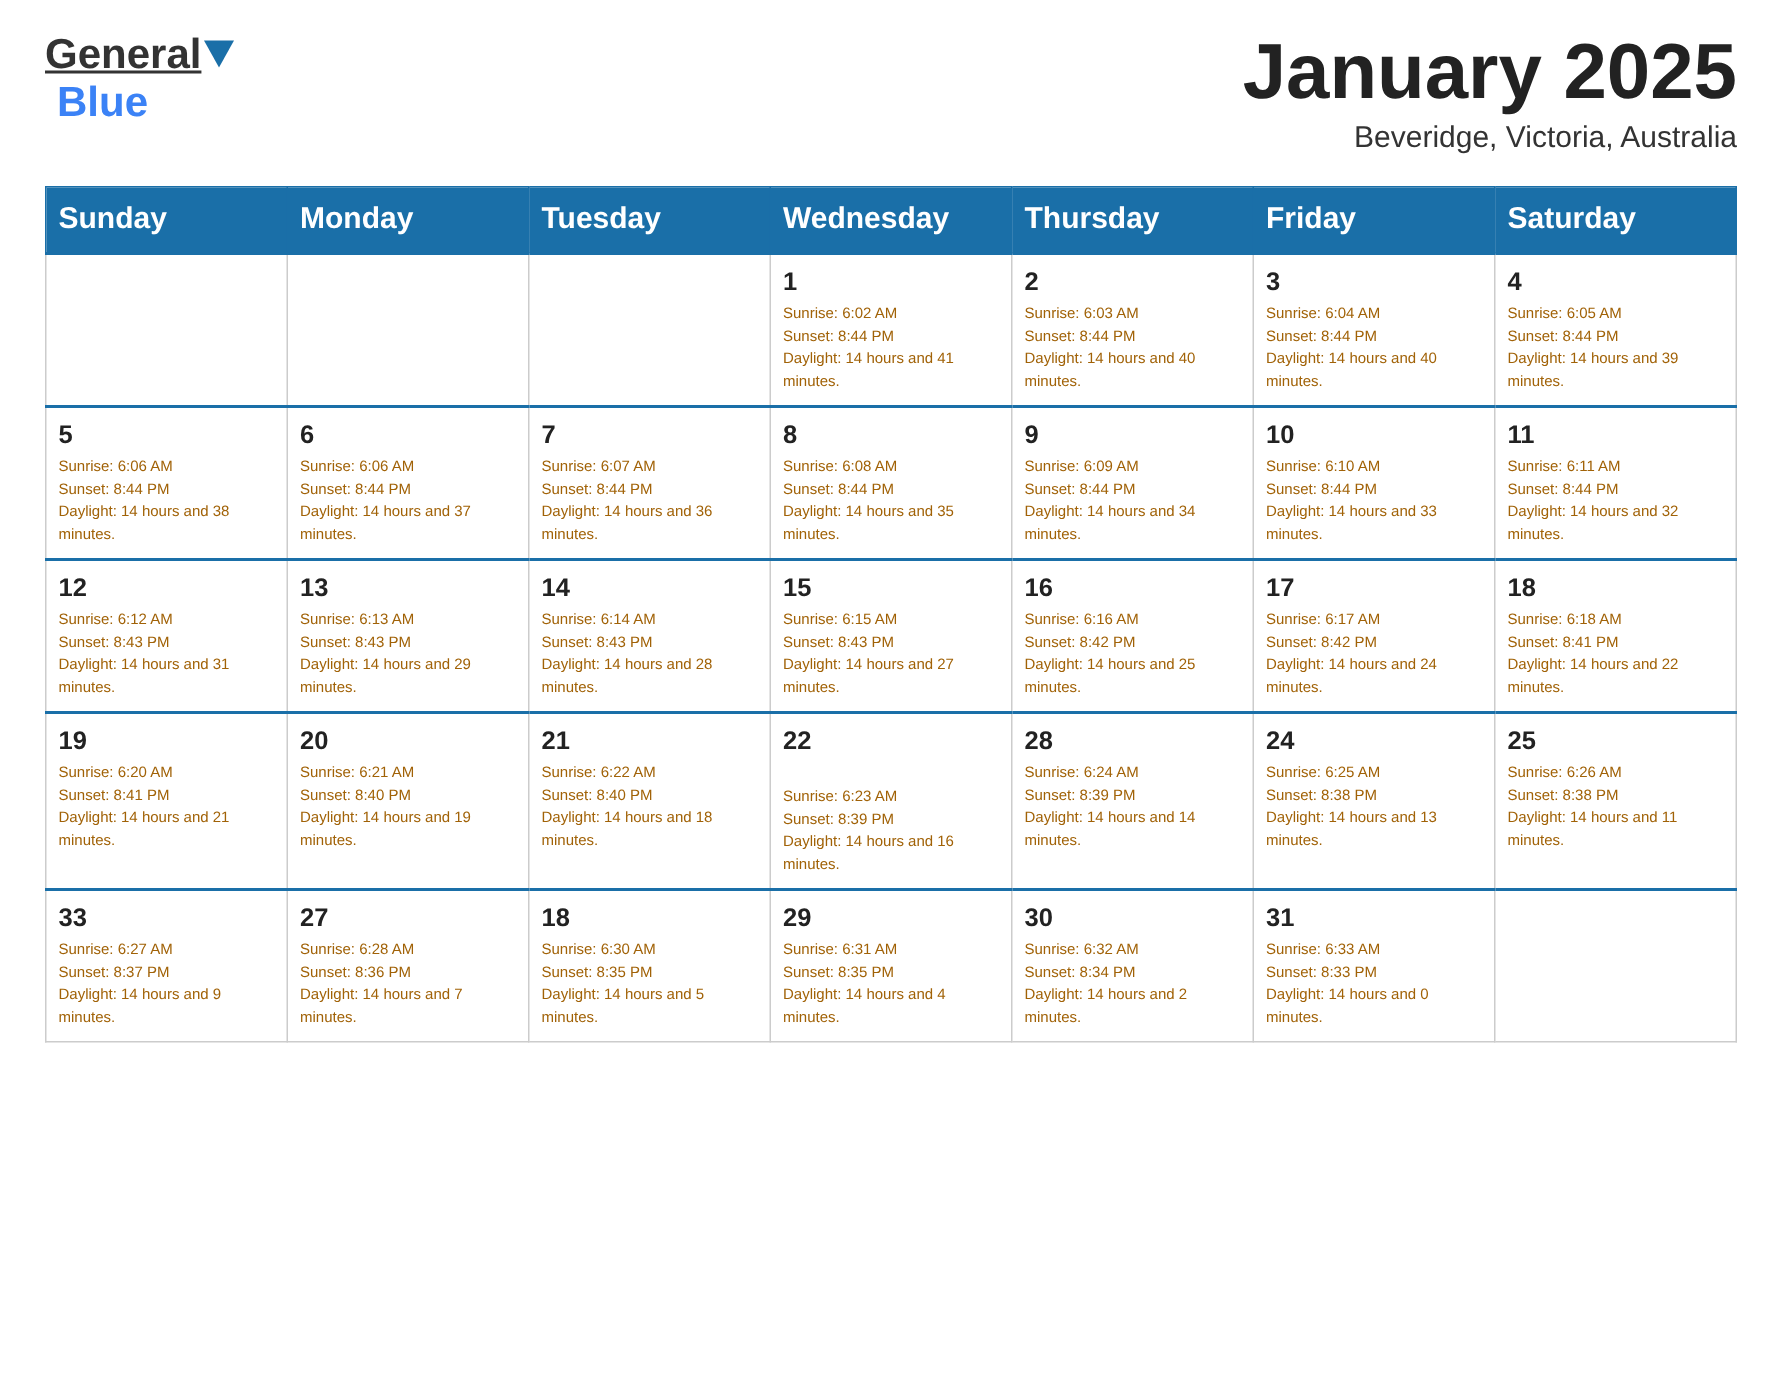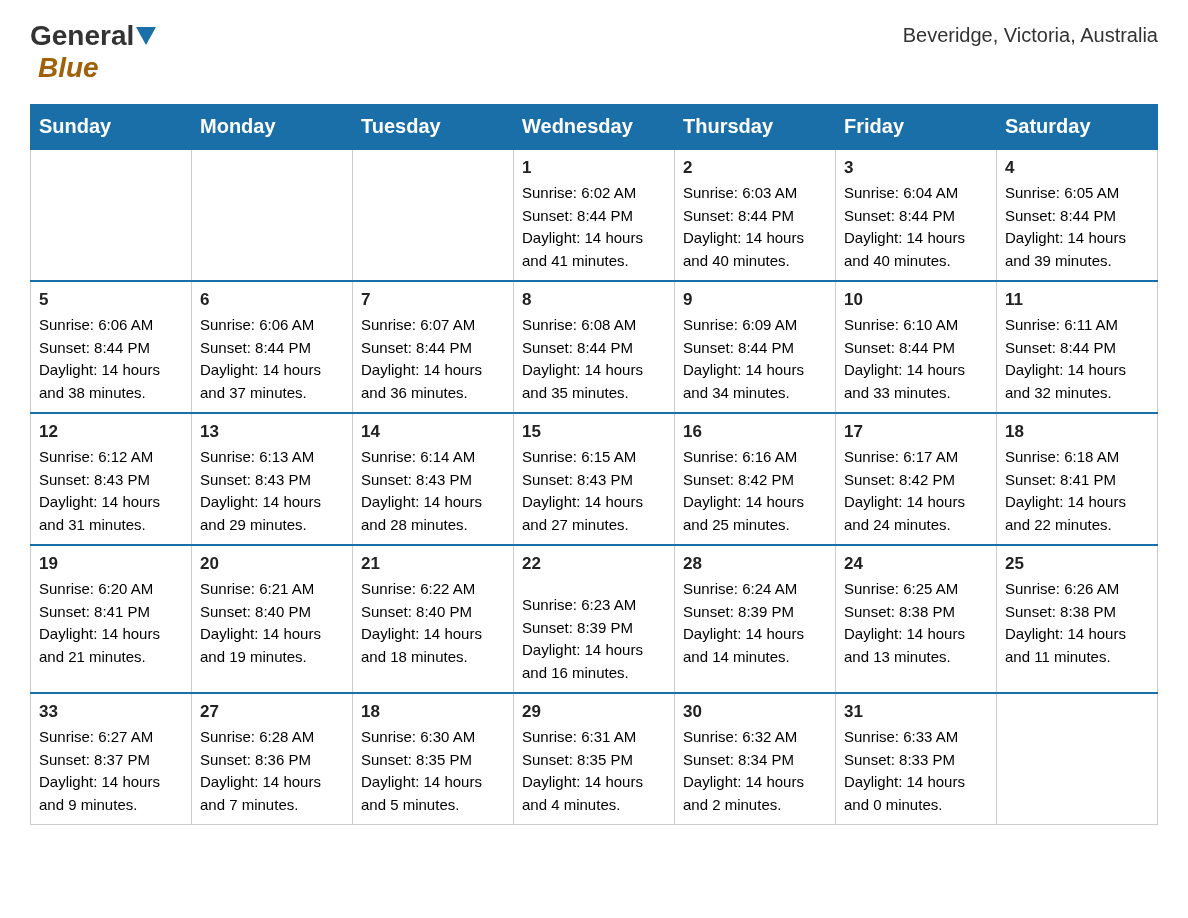--- a/index.html
+++ b/index.html
@@ -29,37 +29,37 @@
       display: flex;
       align-items: center;
       font-size: 28px;
       font-weight: bold;
       color: #222;
     }
 
     .logo-general {
       color: #333;
       font-weight: bold;
+      text-decoration: underline;
     }
 
     .logo-triangle {
       width: 0;
       height: 0;
       border-left: 10px solid transparent;
       border-right: 10px solid transparent;
       border-top: 18px solid #1a6fa8;
       margin: 0 2px;
       display: inline-block;
       vertical-align: middle;
     }
 
     .logo-blue {
-      color: #a16207;
-      font-weight: bold;
-      font-style: italic;
+      color: #3b82f6;
+      font-weight: bold;
     }
 
     .title-area {
       text-align: right;
     }
 
     .month-title {
       font-size: 52px;
       font-weight: bold;
       color: #222;
@@ -102,23 +102,23 @@
 
     .day-number {
       font-size: 17px;
       font-weight: bold;
       color: #222;
       margin-bottom: 4px;
       display: block;
     }
 
     .day-info {
-      font-size: 15px;
+      font-size: 10px;
       line-height: 1.5;
-      color: #000000;
+      color: #a16207;
     }
 
     .empty-cell {
       background: #fff;
     }
 
     .calendar tr td:first-child {
       border-left: 1px solid #ccc;
     }
 
@@ -134,20 +134,21 @@
   <div class="logo">
     <div class="logo-text">
       <span class="logo-general">General</span>
       <span class="logo-triangle"></span>
     </div>
     <div style="margin-left:8px;">
       <span class="logo-blue" style="font-size:28px; font-weight:bold;">Blue</span>
     </div>
   </div>
   <div class="title-area">
+    <div class="month-title">January 2025</div>
     <div class="location-title">Beveridge, Victoria, Australia</div>
   </div>
 </div>
 
 <table class="calendar">
   <thead>
     <tr>
     <th>Sunday</th>
         <th>Monday</th>
         <th>Tuesday</th>

